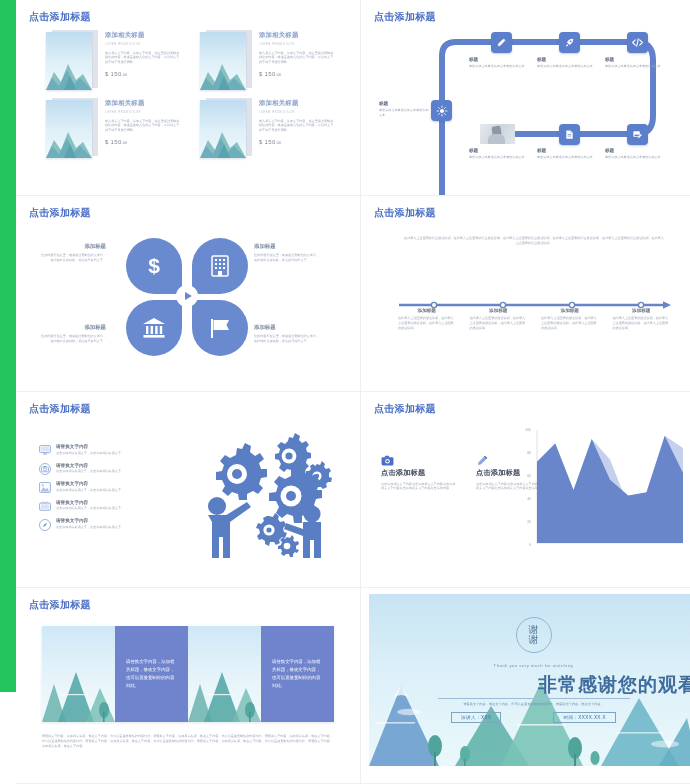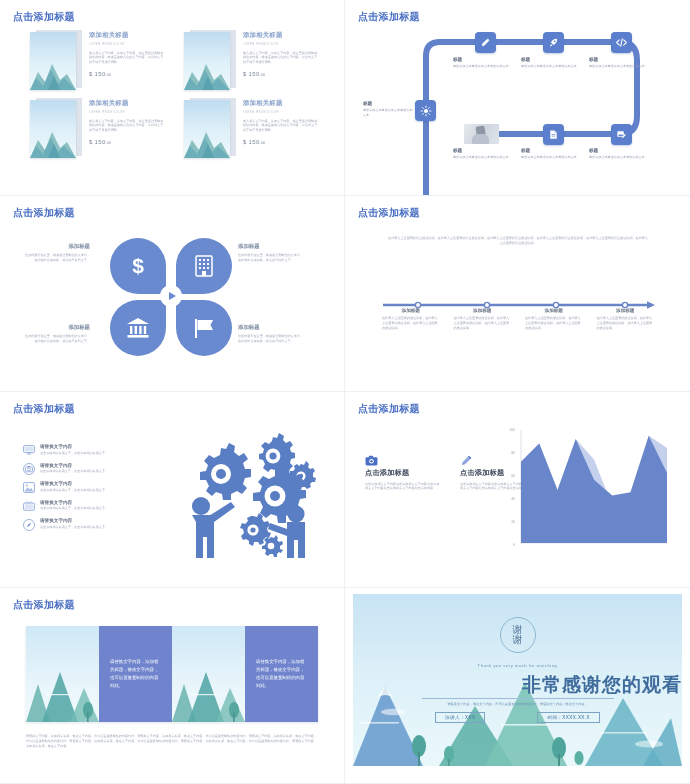--- a/index.html
+++ b/index.html
@@ -8,20 +8,21 @@
     background: #ffffff;
     font-family: "Liberation Sans", "DejaVu Sans", sans-serif;
     overflow: hidden;
   }
   .grid {
     width: 690px; height: 692px;
     display: grid;
     grid-template-columns: 345px 345px;
     grid-template-rows: 196px 196px 196px 196px;
     background: #22c55e;
+    padding-left: 16px;
   }
   .slide {
     position: relative;
     background: #ffffff;
     border-right: 1px solid #eceff3;
     border-bottom: 1px solid #eceff3;
     overflow: hidden;
   }
   .slide:nth-child(2n) { border-right: none; }
   .slide-title {

